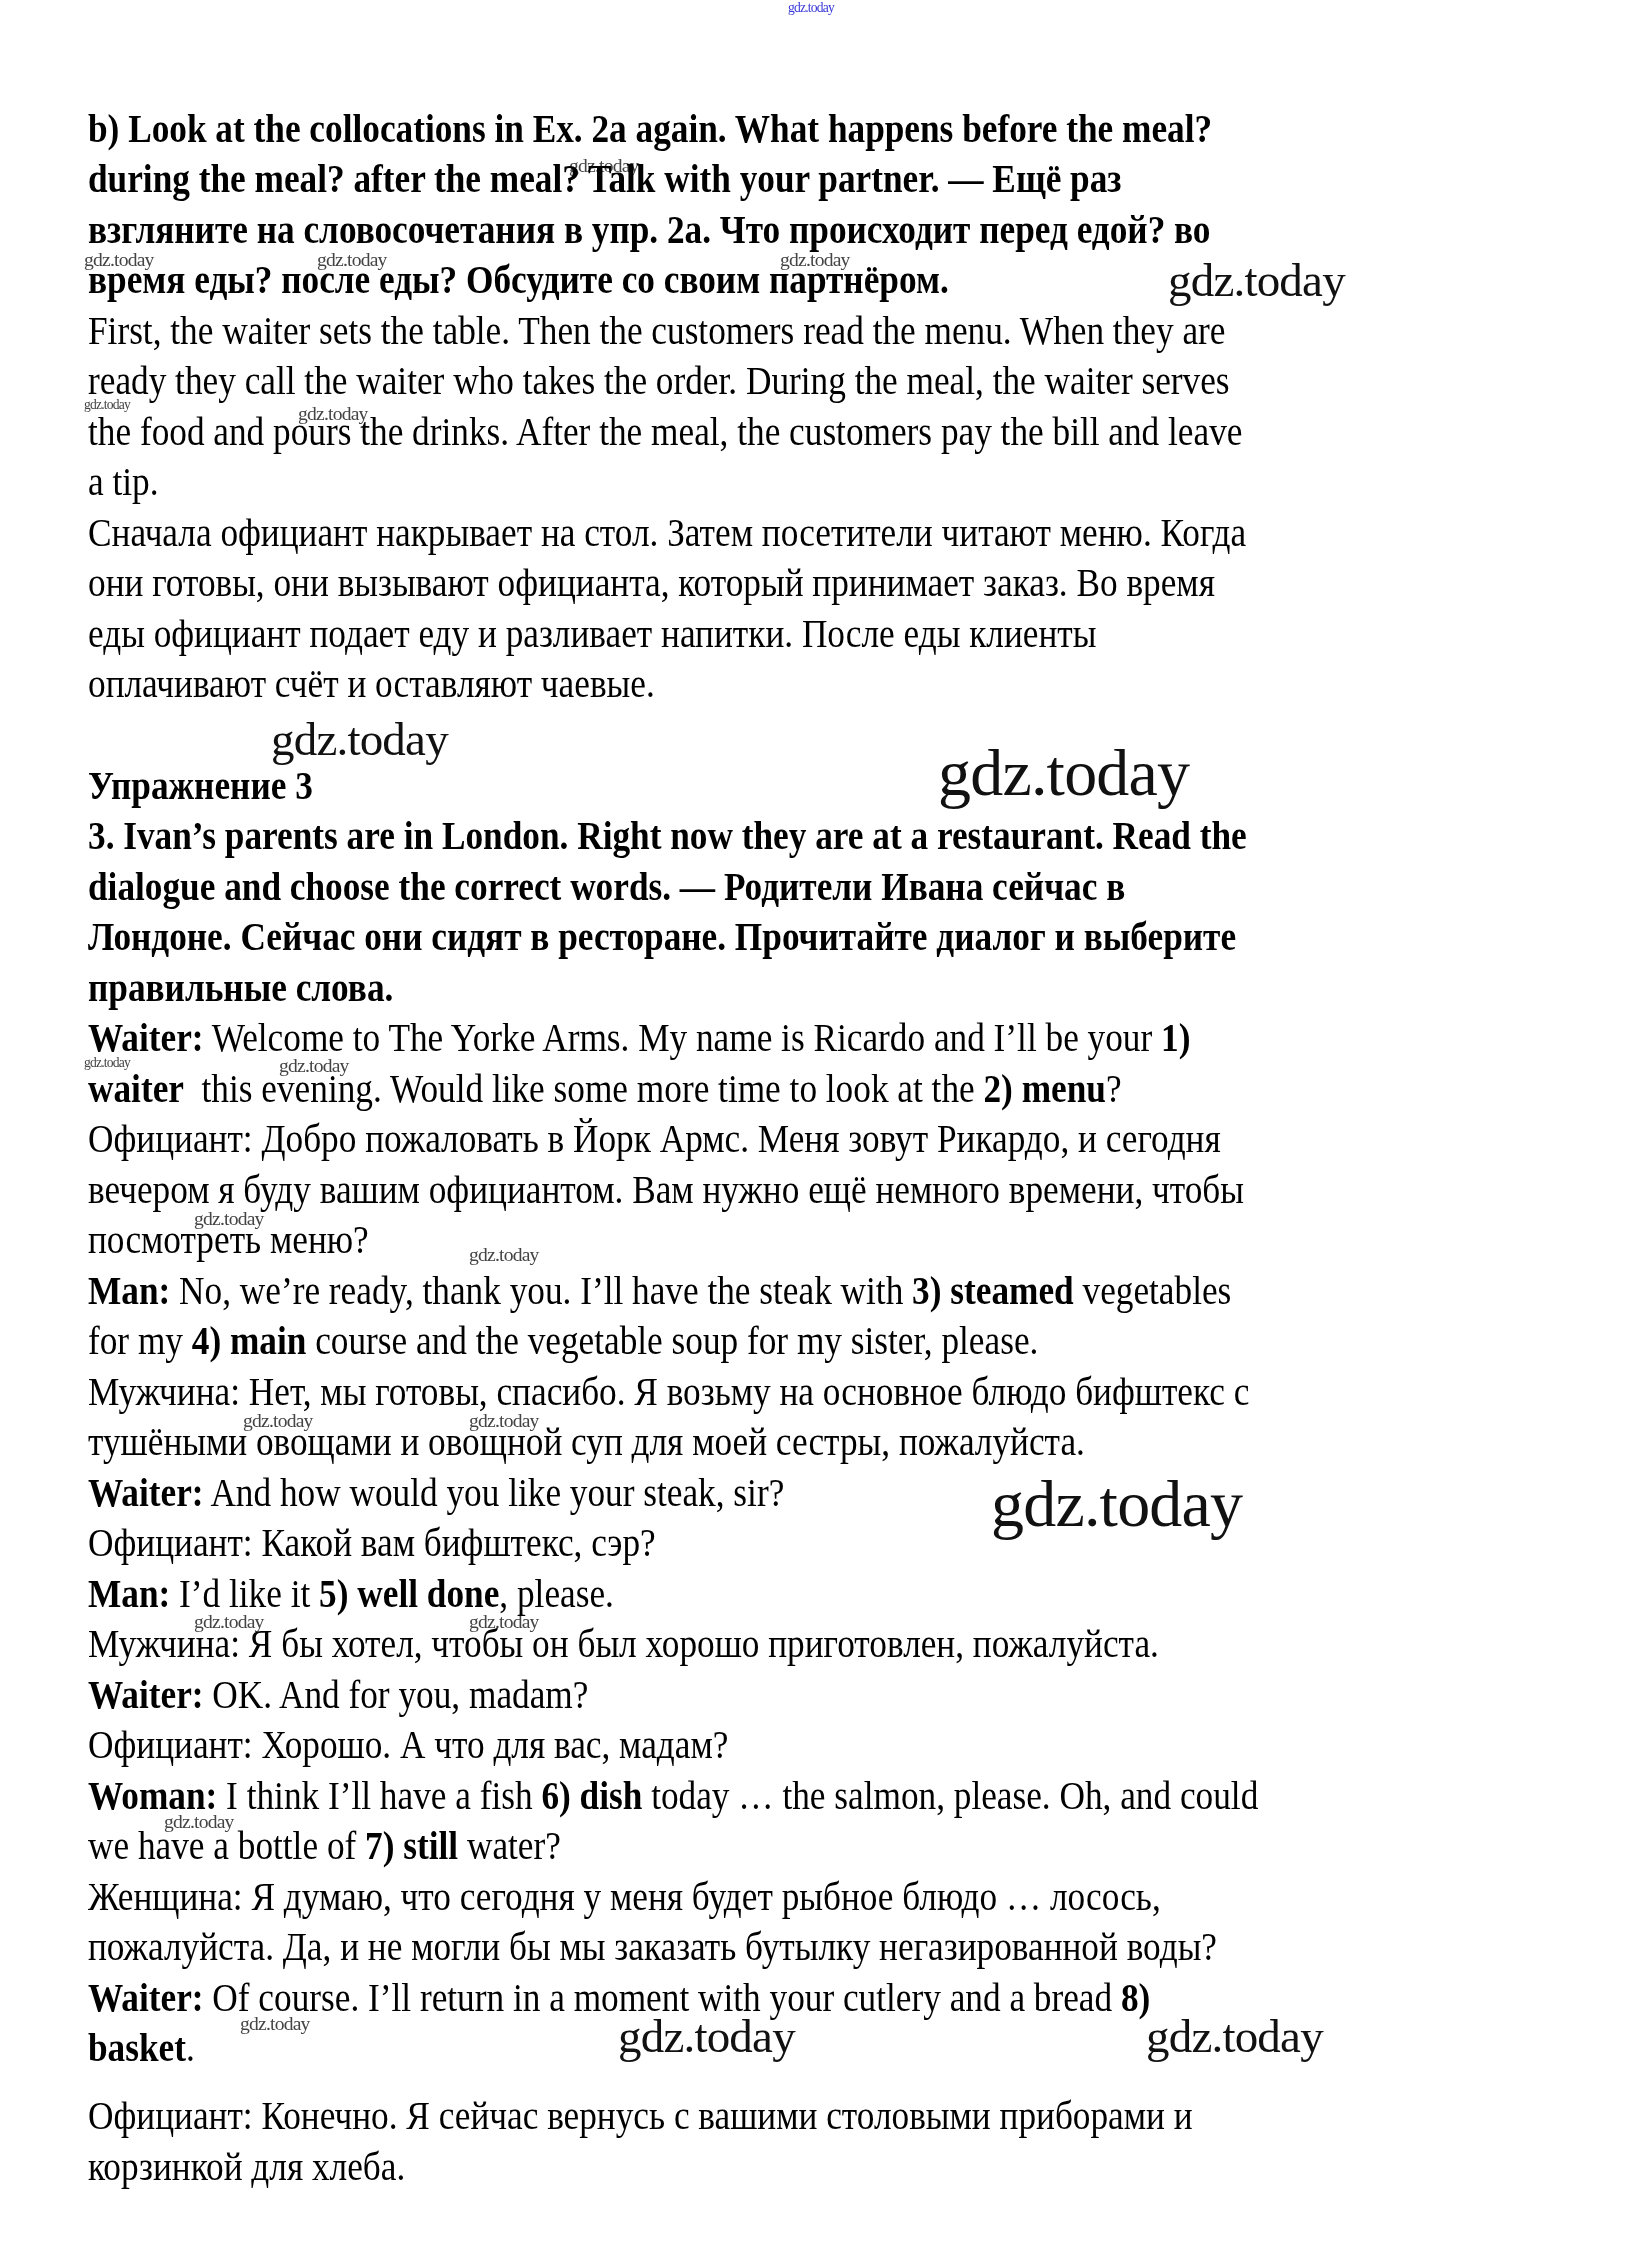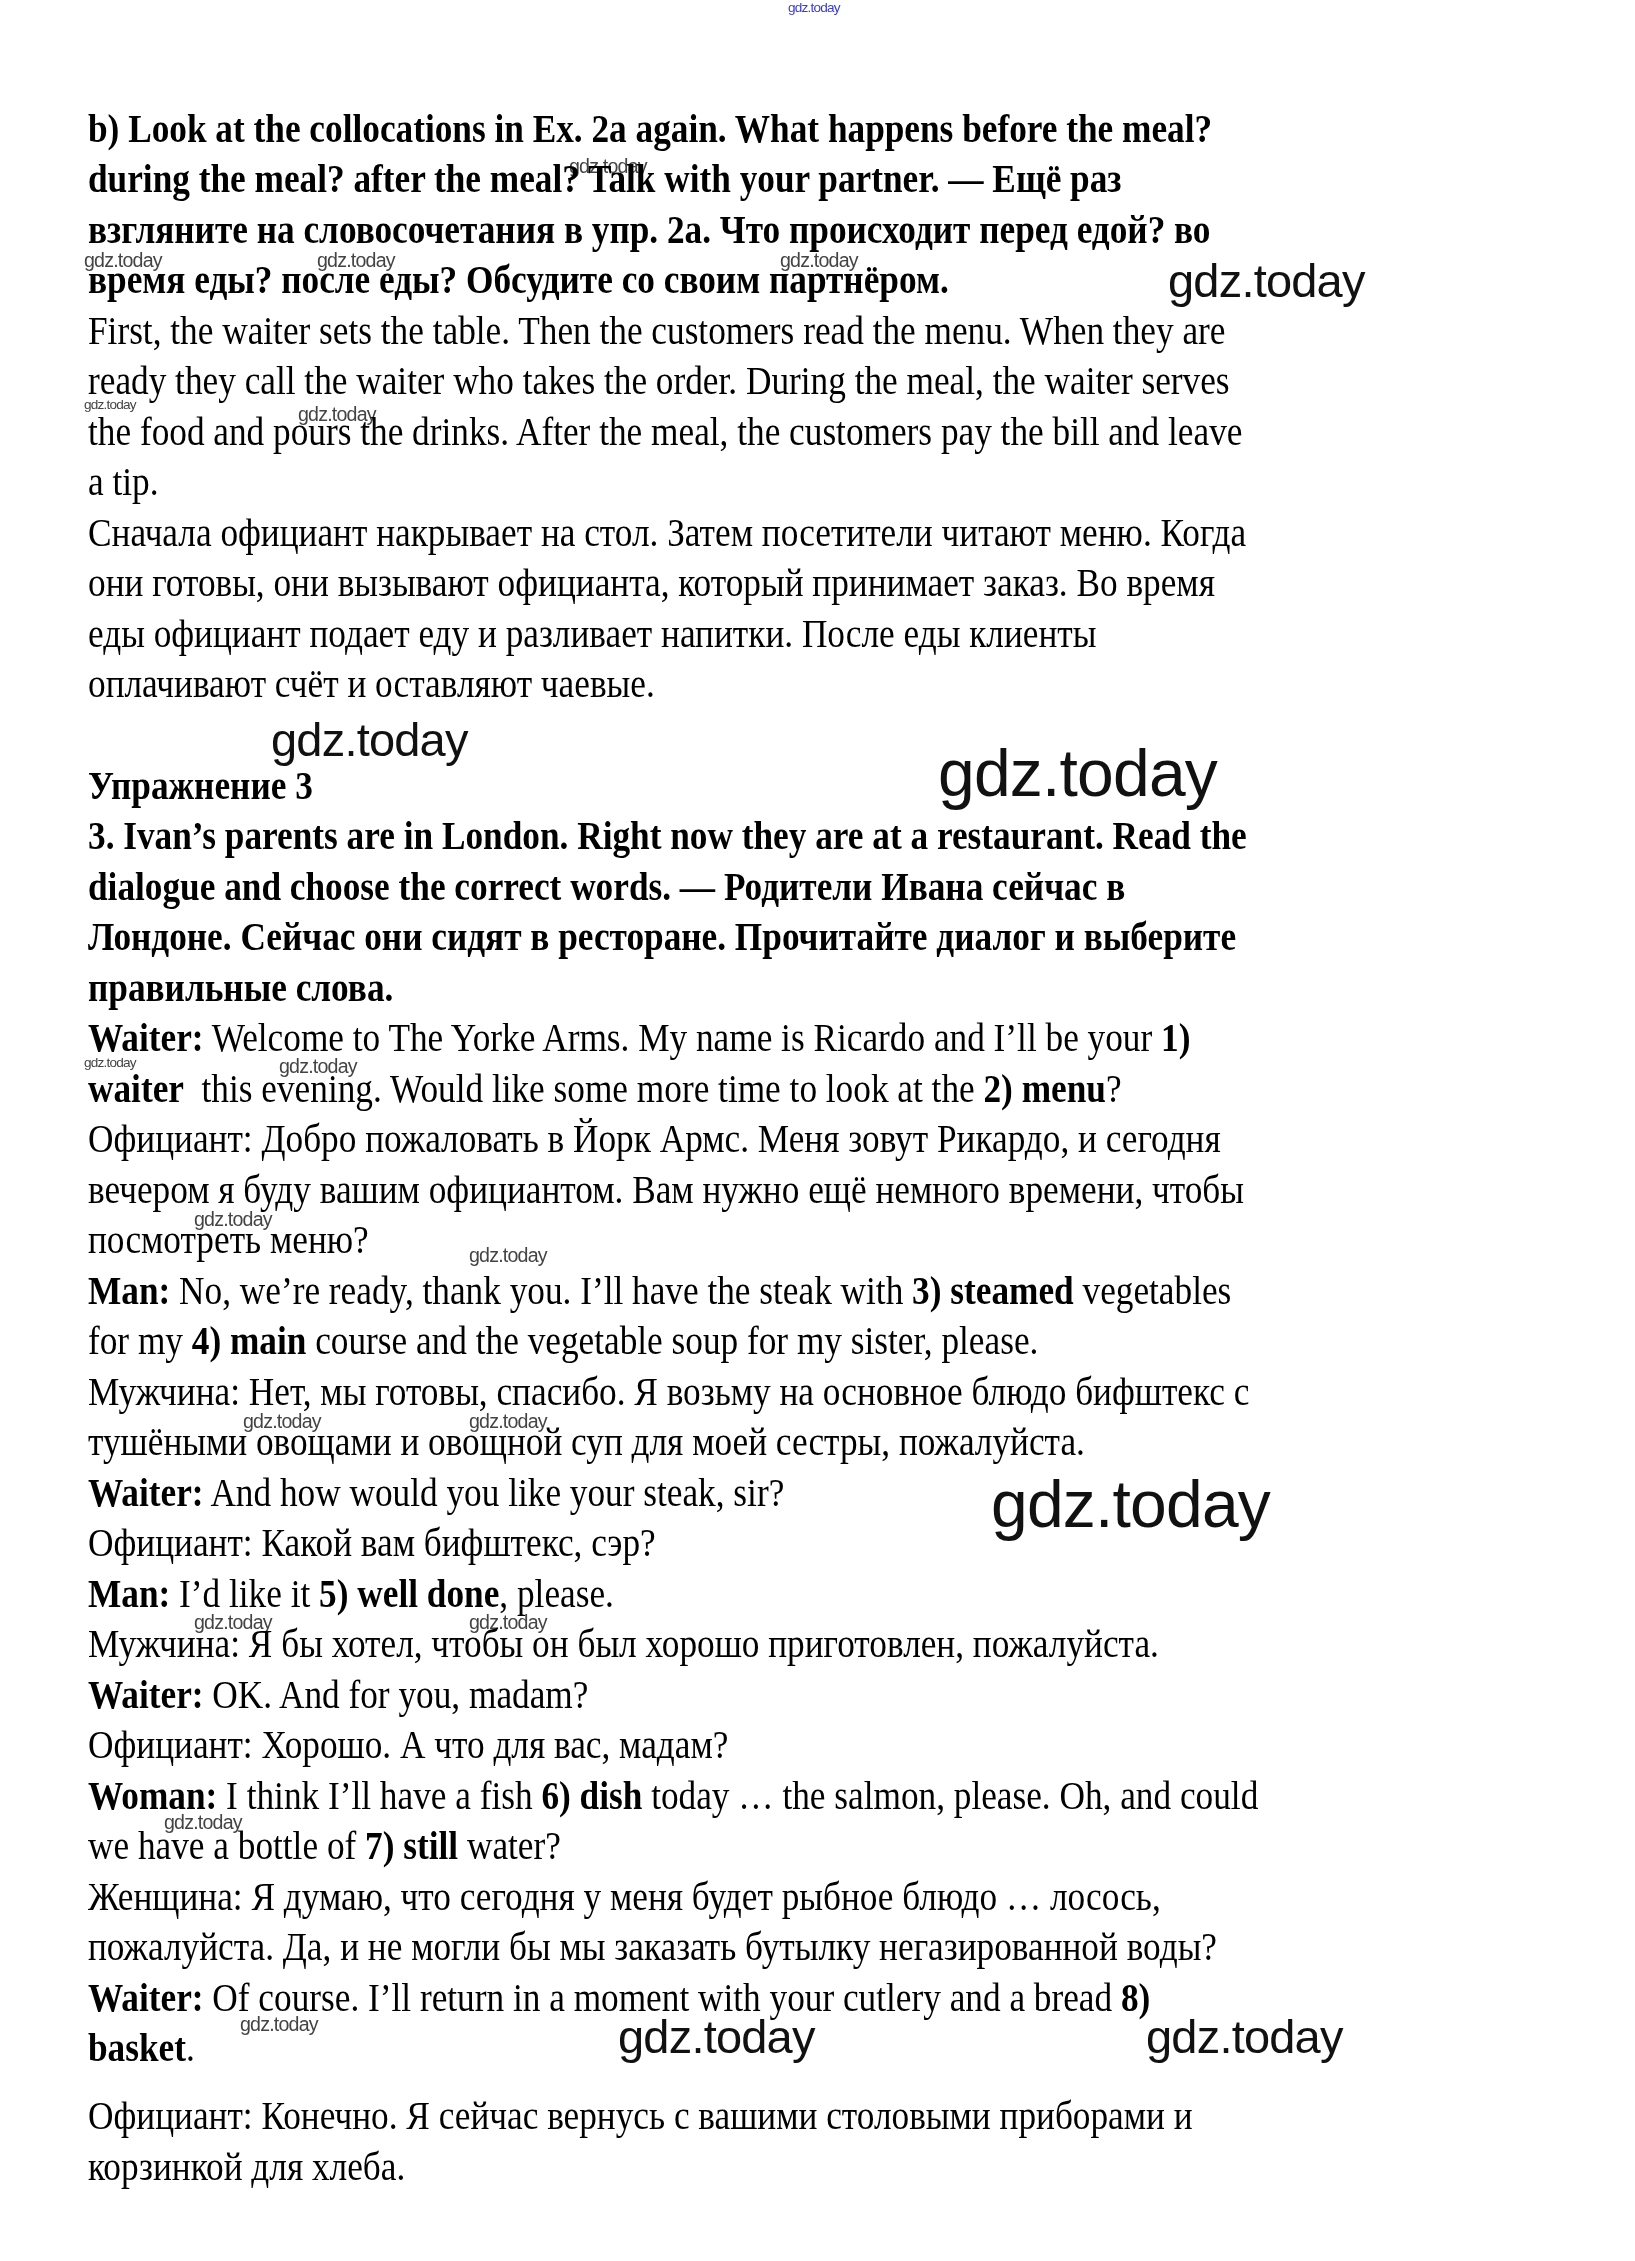--- a/index.html
+++ b/index.html
@@ -7,21 +7,21 @@
   .page { position: absolute; left: 0; top: 0; width: 1636px; height: 2261px; background: #fff; }
   .line {
     position: absolute; left: 88px;
     font-family: "Liberation Serif", serif;
     font-size: 41px; line-height: 45px; color: #000;
     white-space: nowrap;
     transform-origin: 0 0;
     transform: scaleX(0.86);
   }
   .b { font-weight: bold; }
-  .wm { position: absolute; font-family: Liberation Sans, sans-serif; color: #222; font-weight: 200; white-space: nowrap; letter-spacing: -0.8px; }
+  .wm { position: absolute; font-family: Liberation Serif, serif; color: #222; font-weight: 200; white-space: nowrap; letter-spacing: -0.8px; }
   .wm-s { font-size: 19.6px; color: #444; }
   .wm-m { font-size: 47px; color: #111; }
   .wm-l { font-size: 66px; color: #111; }
   .wm-top { font-size: 13.6px; color: #3a3ad8; }
 </style>
 </head>
 <body>
 
 <div class="page">
 

